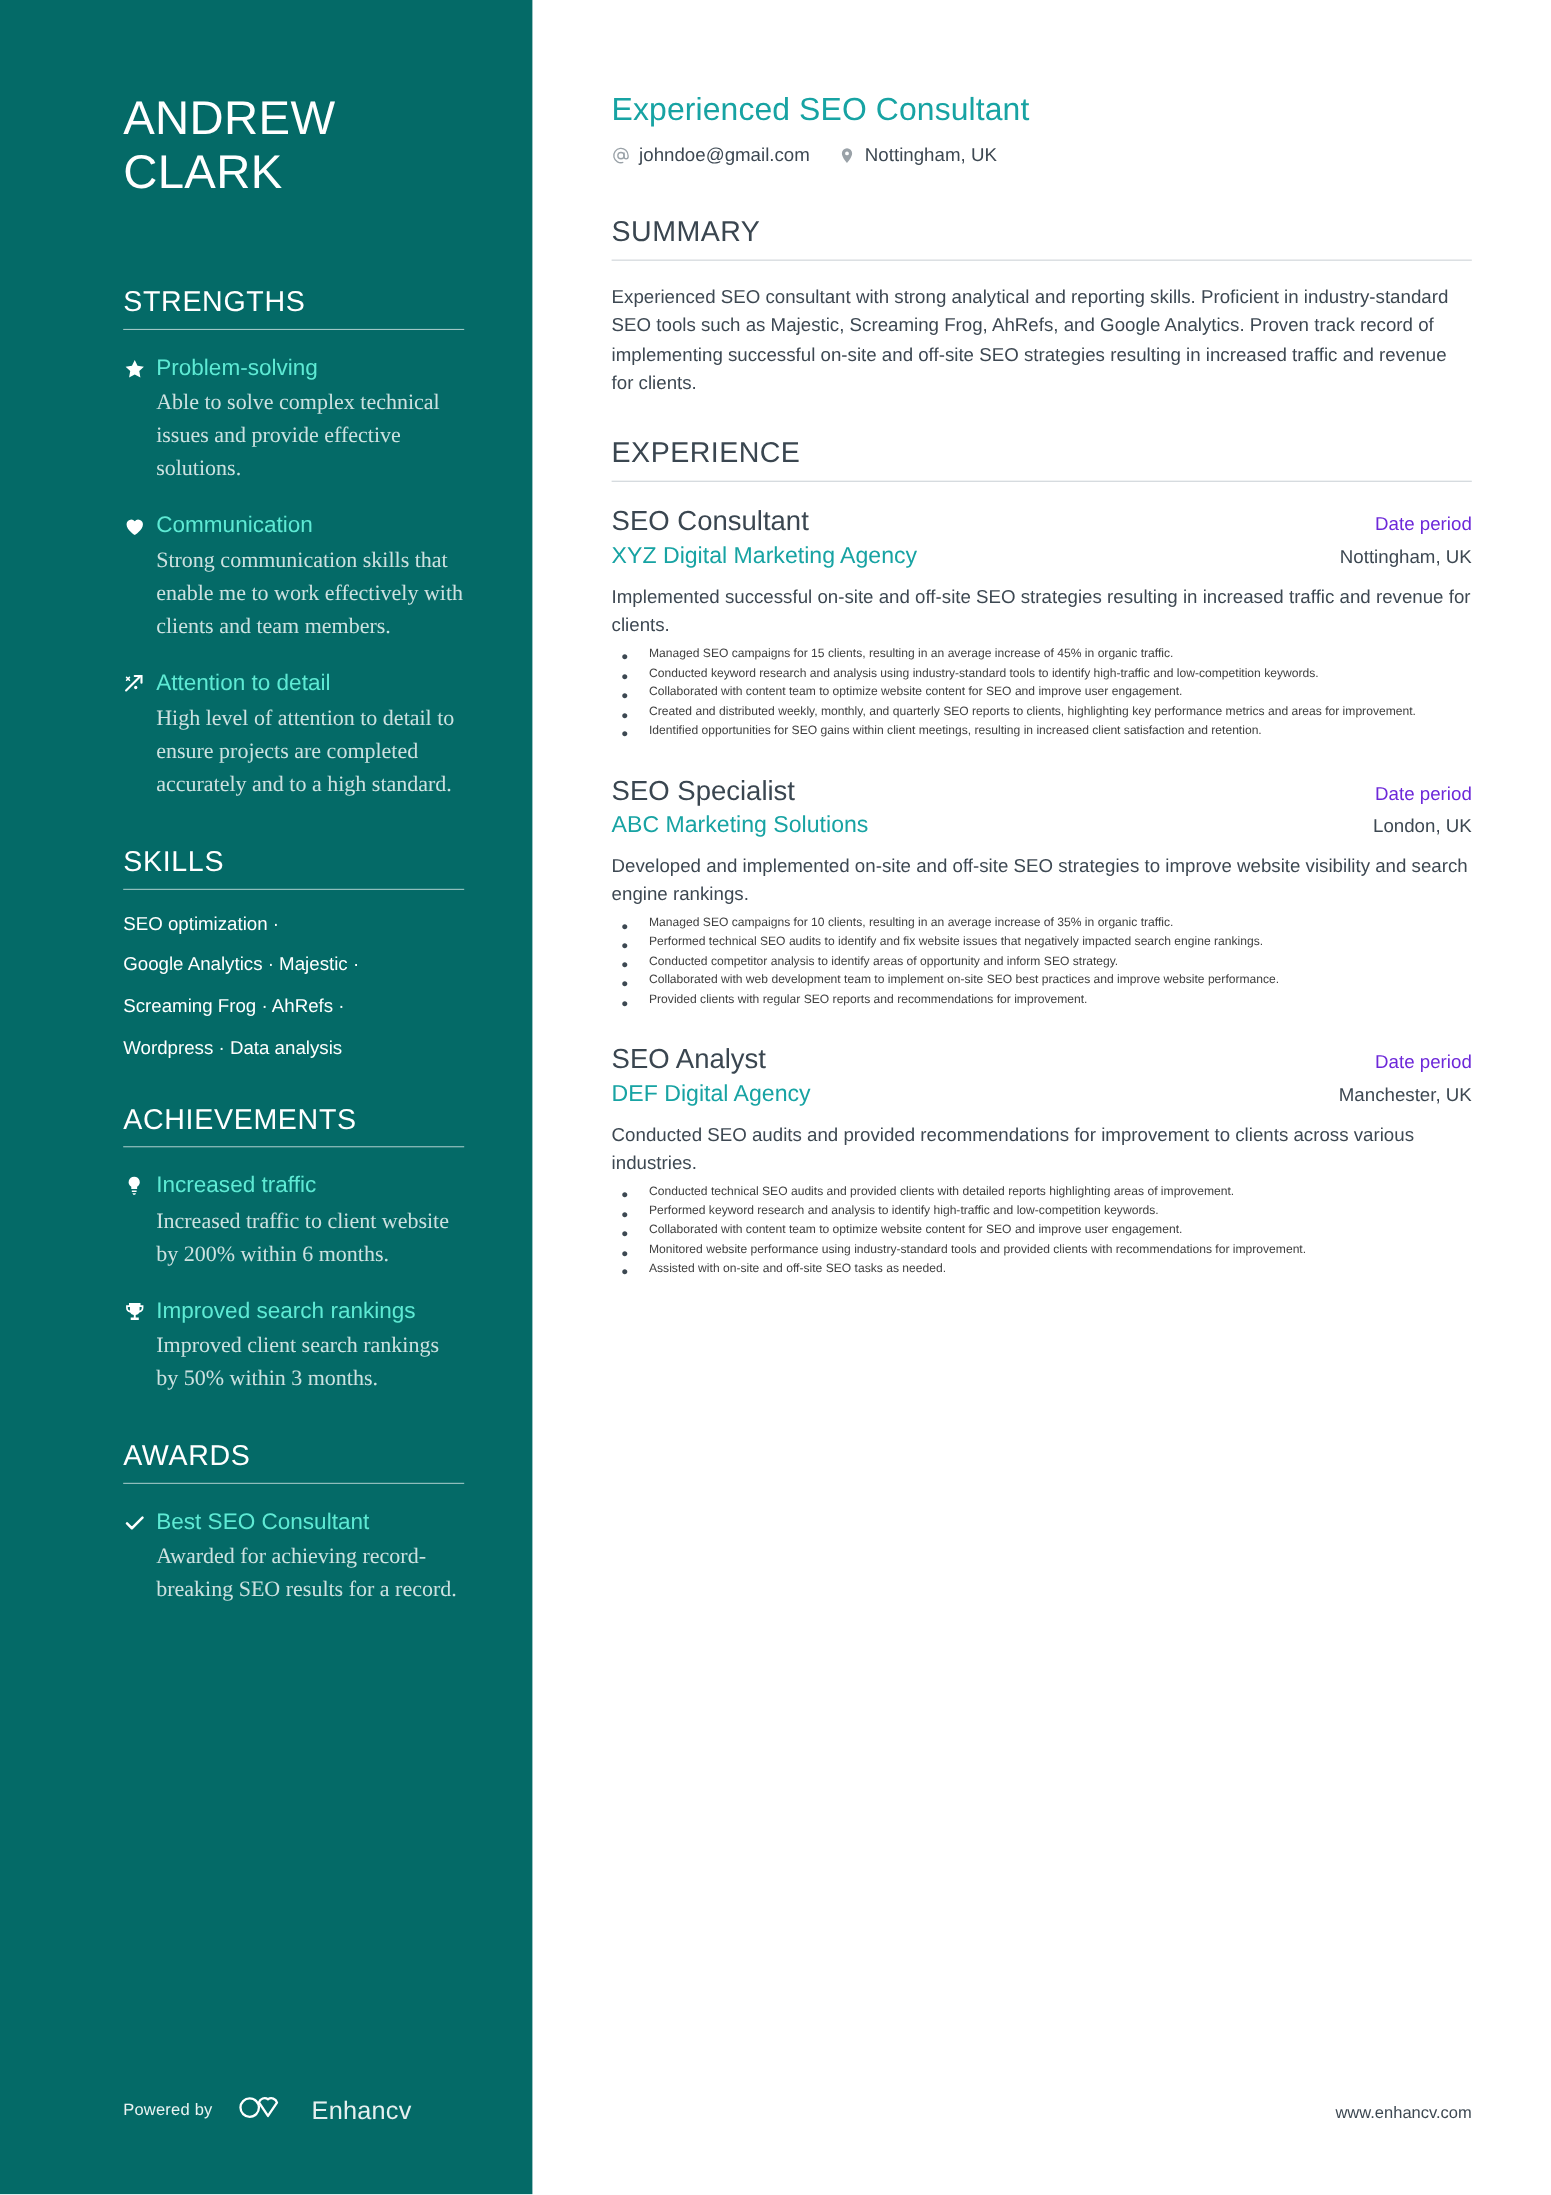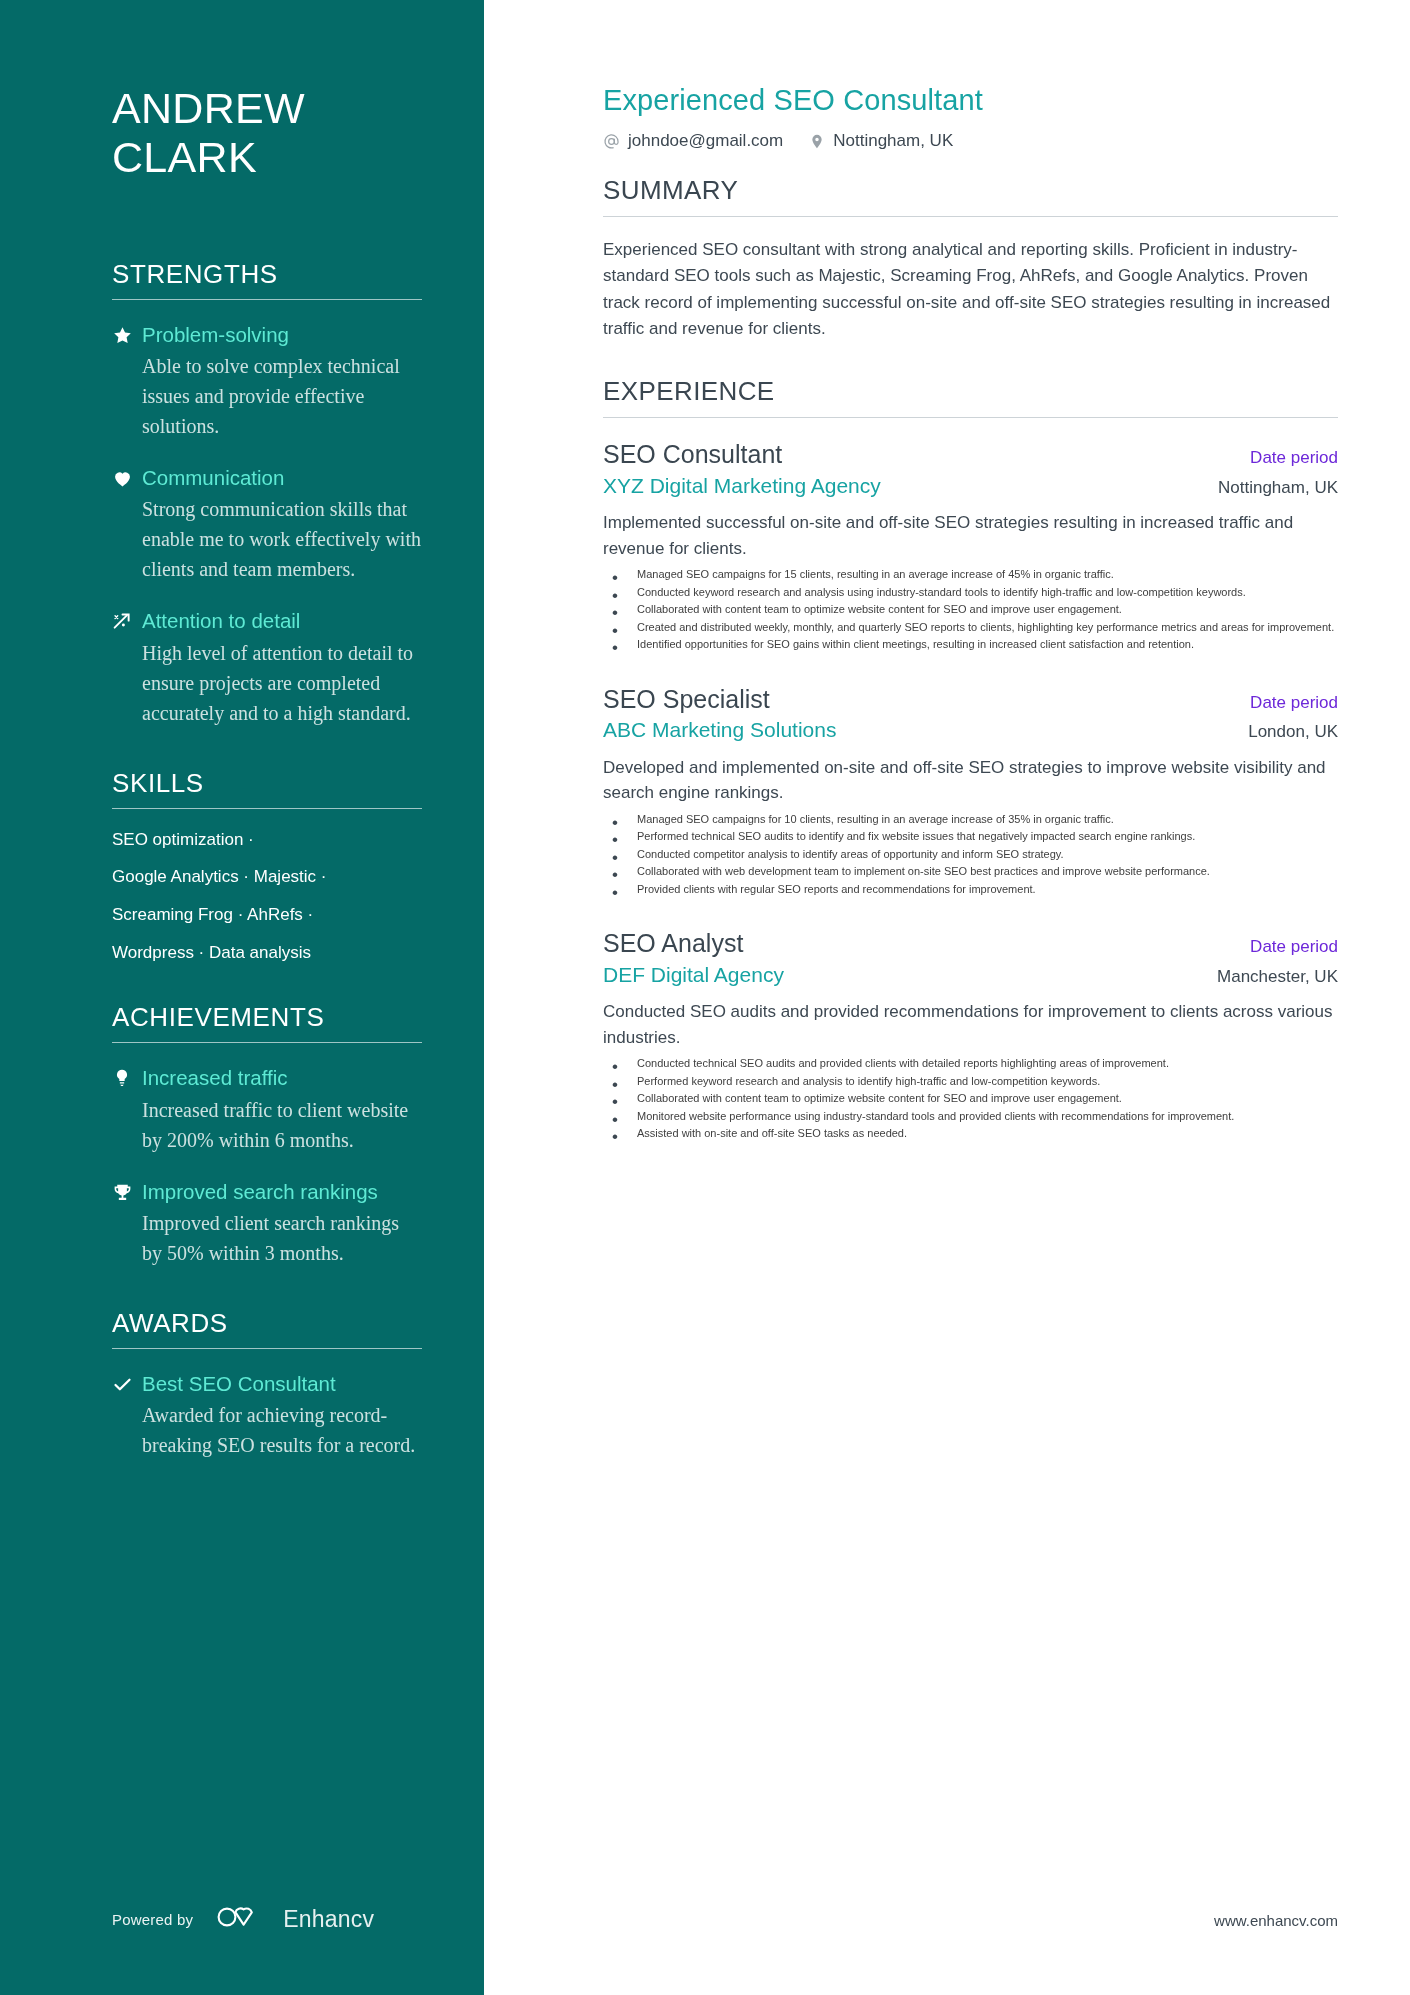--- a/index.html
+++ b/index.html
@@ -11,21 +11,20 @@
     font-family: "Liberation Sans", sans-serif;
   }
 
   .page {
     position: relative;
     width: 1410px;
     height: 1995px;
     display: flex;
     background: #ffffff;
     overflow: hidden;
-    gap: 47px;
   }
 
   
   .sidebar {
     width: 484px;
     min-width: 484px;
     background: #046a67;
     color: #ffffff;
     padding: 84px 62px 0 112px;
     position: relative;
@@ -127,21 +126,21 @@
     color: #17a3a3;
     font-weight: 400;
     letter-spacing: 0.1px;
     margin-bottom: 14px;
   }
 
   .contact-row {
     display: flex;
     align-items: center;
     gap: 26px;
-    margin-bottom: 24px;
+    margin-bottom: 44px;
   }
   .contact-item {
     display: flex;
     align-items: center;
     gap: 8px;
     font-size: 17px;
     color: #3d4852;
   }
   .contact-item svg { display: block; flex-shrink: 0; }
 

